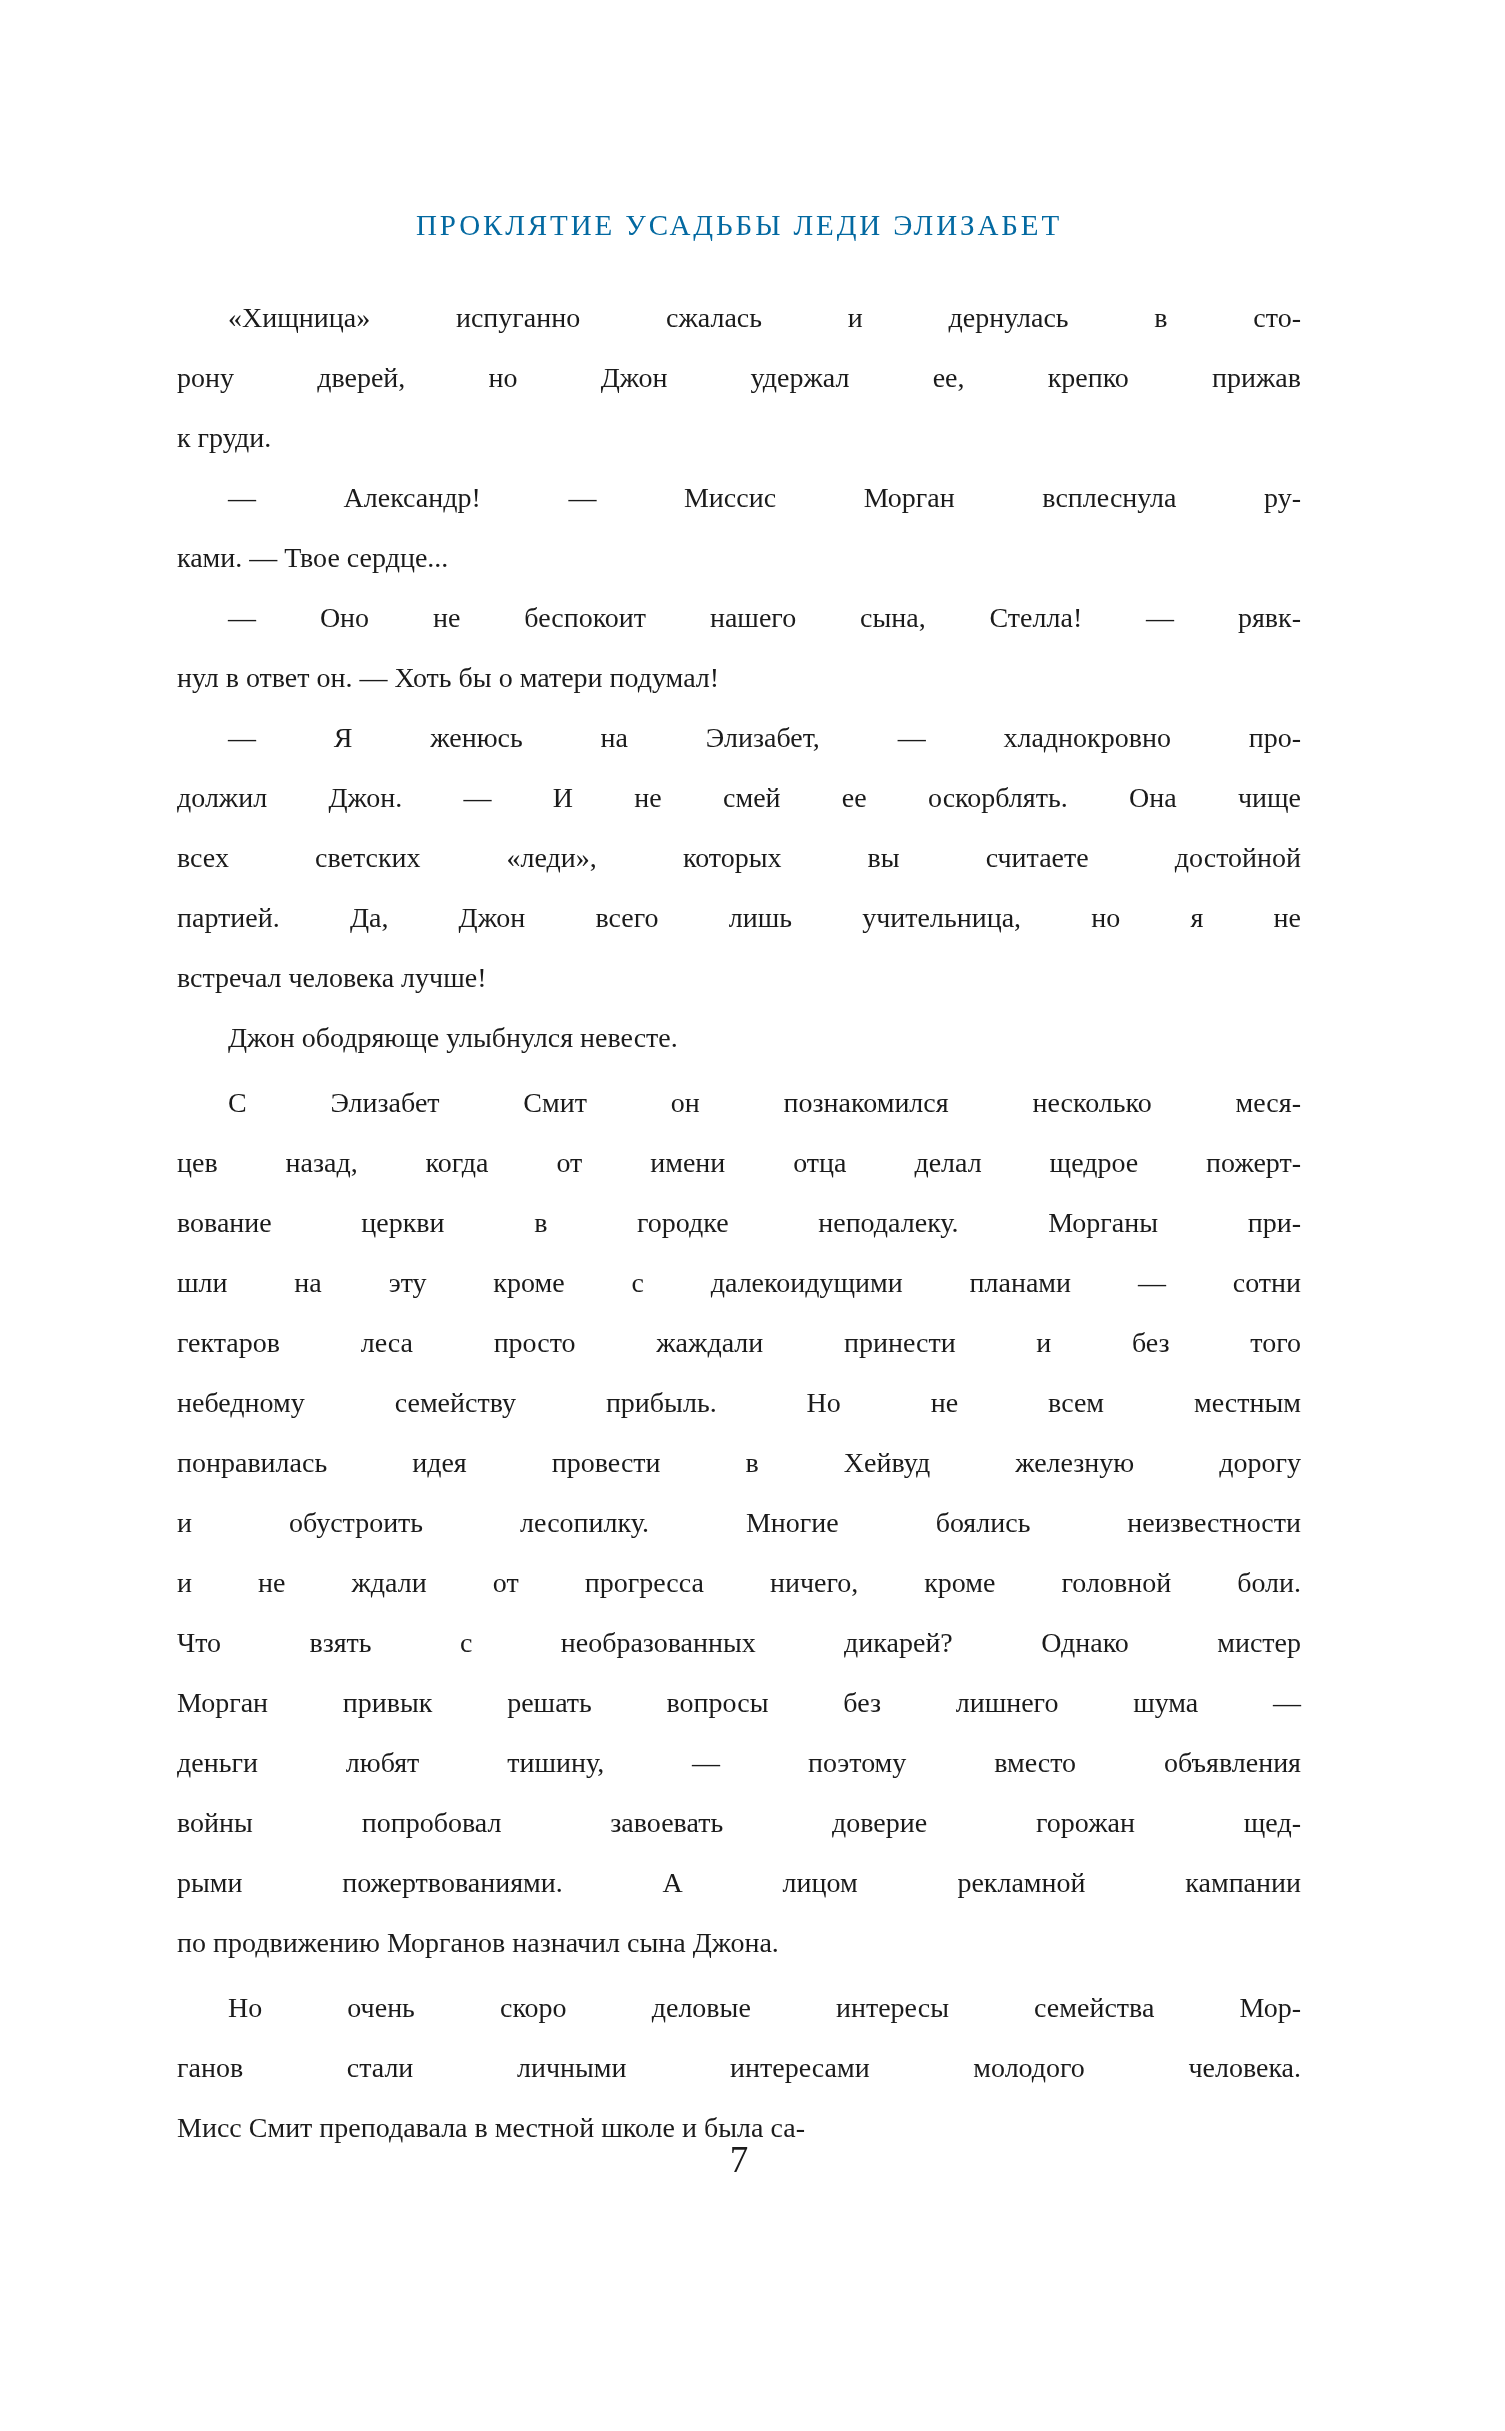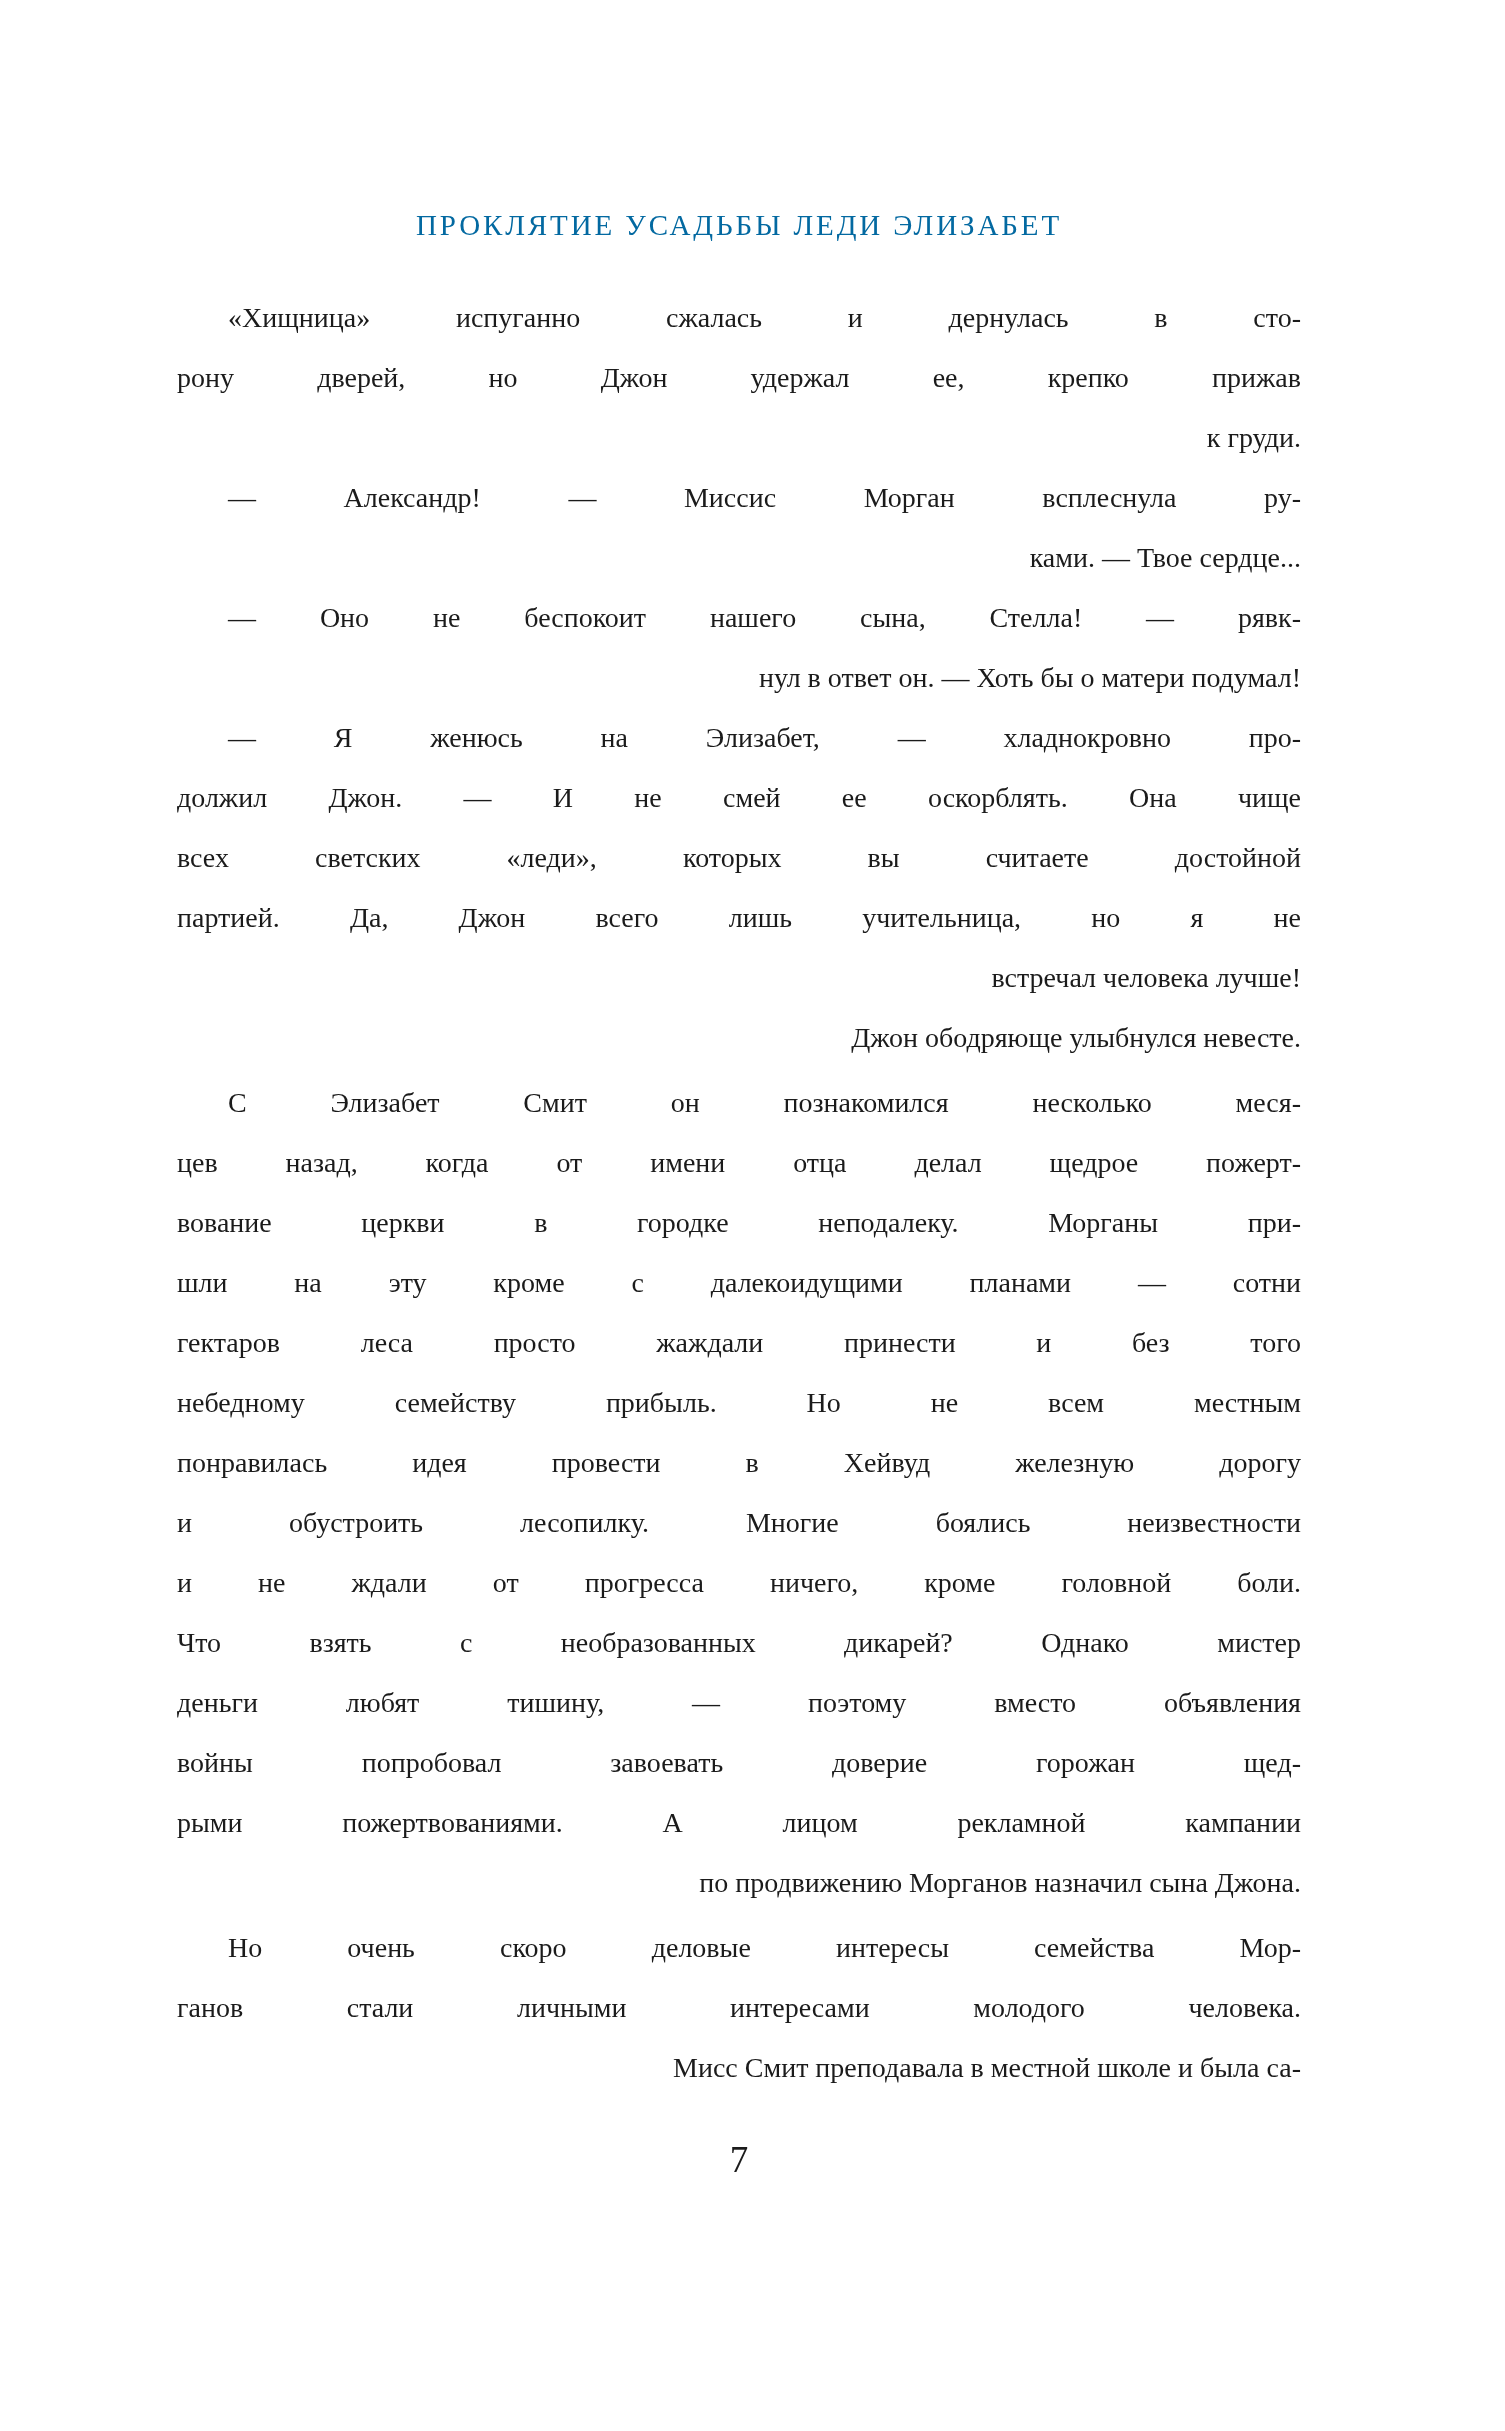--- a/index.html
+++ b/index.html
@@ -38,21 +38,21 @@
     width: 1124px;
     font-size: 28px;
     line-height: 60px;
   }
   .paragraph { }
   
   .paragraph:nth-child(n+6) {
     margin-top: 5px;
   }
   .line {
-    text-align: right;
+    text-align: left;
   }
   .line.just {
     text-align: justify;
     -moz-text-align-last: justify;
     text-align-last: justify;
   }
   .line.first {
     text-indent: 51px;
   }
   .folio {
@@ -99,20 +99,21 @@
         <div class="line first just">С Элизабет Смит он познакомился несколько меся-</div>
         <div class="line just">цев назад, когда от имени отца делал щедрое пожерт-</div>
         <div class="line just">вование церкви в городке неподалеку. Морганы при-</div>
         <div class="line just">шли на эту кроме с далекоидущими планами — сотни</div>
         <div class="line just">гектаров леса просто жаждали принести и без того</div>
         <div class="line just">небедному семейству прибыль. Но не всем местным</div>
         <div class="line just">понравилась идея провести в Хейвуд железную дорогу</div>
         <div class="line just">и обустроить лесопилку. Многие боялись неизвестности</div>
         <div class="line just">и не ждали от прогресса ничего, кроме головной боли.</div>
         <div class="line just">Что взять с необразованных дикарей? Однако мистер</div>
+        <div class="line just">Морган привык решать вопросы без лишнего шума —</div>
         <div class="line just">деньги любят тишину, — поэтому вместо объявления</div>
         <div class="line just">войны попробовал завоевать доверие горожан щед-</div>
         <div class="line just">рыми пожертвованиями. А лицом рекламной кампании</div>
         <div class="line">по продвижению Морганов назначил сына Джона.</div>
       </div>
       <div class="paragraph">
         <div class="line first just">Но очень скоро деловые интересы семейства Мор-</div>
         <div class="line just">ганов стали личными интересами молодого человека.</div>
         <div class="line">Мисс Смит преподавала в местной школе и была са-</div>
       </div>

